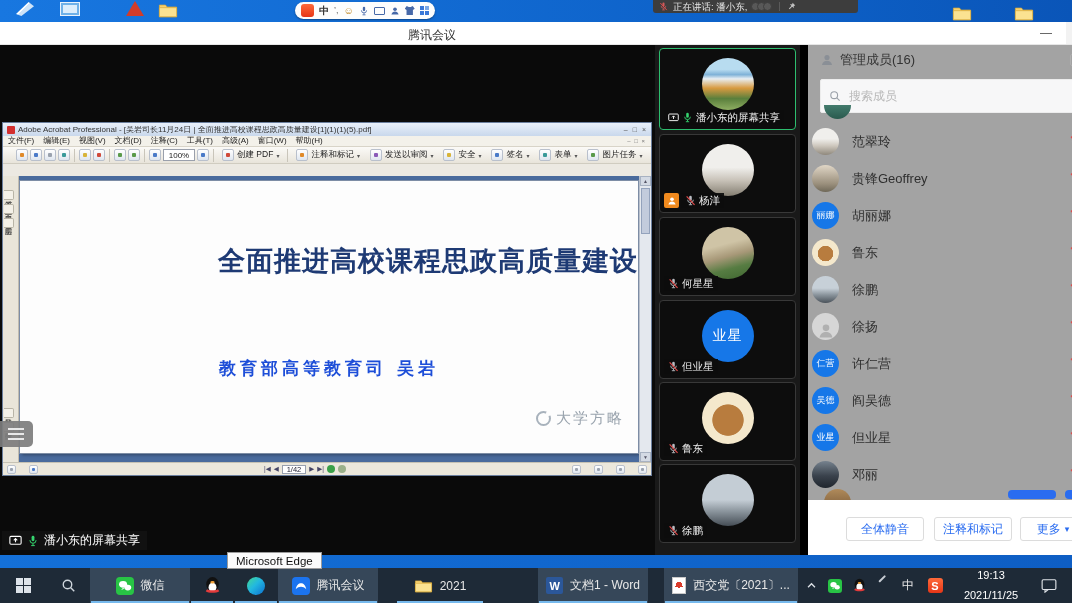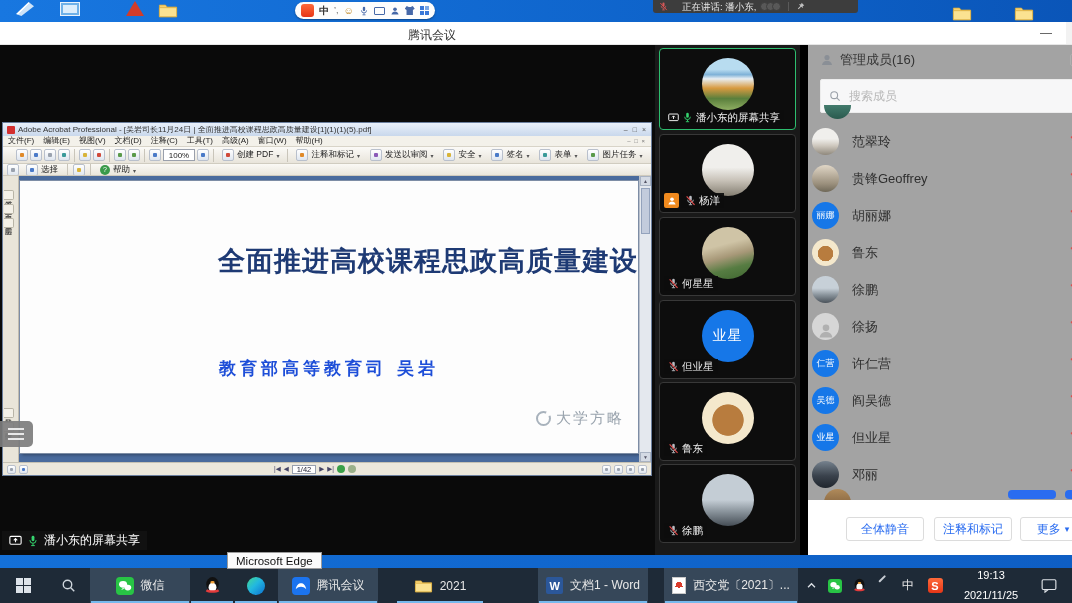--- a/index.html
+++ b/index.html
@@ -34,21 +34,21 @@
   .sg-smile{font-size:10px;color:#c08a2a;line-height:1;}
   .sg-kbd{width:11px;height:8px;border:1px solid #4668a8;border-radius:1px;}
   .sg-sh{width:10px;height:9px;background:#4668a8;
       clip-path:polygon(20% 0,40% 12%,60% 12%,80% 0,100% 30%,82% 45%,82% 100%,18% 100%,18% 45%,0 30%);}
   .sg-grid{display:grid;grid-template-columns:4px 4px;grid-template-rows:4px 4px;gap:1px;}
   .sg-grid i{background:#3a78d8;}
   .sg-grid i:nth-child(2){background:#7aa8e8;}
 
   .banner{position:absolute;left:653px;top:0;width:205px;height:13px;background:#3d3d3d;
           border-radius:0 0 3px 3px;display:flex;align-items:center;gap:5px;padding:0 6px;z-index:5;}
-  .banner-txt{font-size:9.5px;color:#e6e6e6;white-space:nowrap;line-height:1;margin-left:9px;}
+  .banner-txt{font-size:9.5px;color:#e6e6e6;white-space:nowrap;line-height:1;}
   .banner-avs{display:flex;margin-left:2px;}
   .banner-avs i{width:9px;height:9px;border-radius:50%;background:#585858;border:1px solid #3d3d3d;margin-left:-3px;}
   .banner-sep{width:1px;height:9px;background:#5a5a5a;margin:0 2px;}
 
   
   .mt-bar{position:absolute;top:22px;left:0;width:1072px;height:23px;background:#fff;border-bottom:1px solid #e6e6e6;}
   .mt-title{position:absolute;left:408px;top:5px;font-size:12px;color:#333;}
   .mt-min{position:absolute;left:1030px;top:0;width:32px;height:22px;border:0;background:transparent;
           color:#555;font-size:12px;display:flex;align-items:center;justify-content:center;cursor:pointer;}
   .mt-max{position:absolute;left:1066px;top:0;width:6px;height:22px;background:#f2f2f2;}
@@ -91,21 +91,21 @@
         border-left:none;padding:4px 1px;border-radius:0 2px 2px 0;line-height:1;}
   .vtab.push{margin-top:auto;}
   .ac-page{position:absolute;left:17px;top:5px;right:13px;bottom:9px;background:#fdfdfd;
            box-shadow:0 0 0 1px #7d8da5,2px 2px 3px rgba(0,0,0,.35);}
   .ac-scroll{position:absolute;right:0;top:0;bottom:0;width:12px;background:#e4e8ee;border-left:1px solid #b9c0cc;}
   .sc-btn{position:absolute;left:0;right:0;height:10px;background:#d4dae4;border:1px solid #a8b2c2;
           font-size:5px;color:#556;display:flex;align-items:center;justify-content:center;}
   .sc-up{top:0;}.sc-dn{bottom:0;}
   .sc-thumb{position:absolute;left:1px;right:1px;top:12px;height:46px;background:#c2cbdc;border:1px solid #93a2bc;}
   .ac-status{position:absolute;left:0;bottom:0;right:0;height:13px;background:#ece8dc;border-top:1px solid #c6c2b4;
-             display:flex;align-items:center;padding:0 4px;gap:3px;font-size:7.5px;color:#334;}
+             display:flex;align-items:center;padding:0 4px;gap:13px;font-size:7.5px;color:#334;}
   .st-center{display:flex;align-items:center;gap:3px;margin:0 auto;}
   .st-g{font-size:6.5px;color:#446;line-height:1;}
   .pgbox{border:1px solid #98a0ae;background:#fff;padding:0 4px;height:9px;font-size:7.5px;
          display:flex;align-items:center;color:#223;}
   .cir{width:8px;height:8px;border-radius:50%;flex:none;}
   .cir-g{background:#3aa048;}.cir-o{background:#9ab08a;}
 
   
   .sl-title{position:absolute;left:0;right:0;top:62px;text-align:right;font-size:27px;font-weight:bold;
             color:#1e3a74;letter-spacing:1px;}
@@ -400,35 +400,20 @@
             <span class="tbi d-tea"></span>
             <span>表单</span>
             <span class="caret"></span>
           </span>
         <span class="tbtn">
             <span class="tbi d-grn"></span>
             <span>图片任务</span>
             <span class="caret"></span>
           </span>
       </div>
-      <div class="ac-tb2">
-        <span class="tbi d-gry"></span>
-        <span class="tbtn">
-            <span class="tbi d-blu"></span>
-            <span>选择</span>
-          </span>
-        <span class="vsep"></span>
-        <span class="tbi d-yel"></span>
-        <span class="vsep"></span>
-        <span class="tbtn">
-            <span class="hq"></span>
-            <span>帮助</span>
-            <span class="caret"></span>
-          </span>
-      </div>
 
       <div class="ac-doc">
         <div class="ac-rail">
           <span class="vtab">书签</span>
           <span class="vtab">页面</span>
           <span class="vtab">图层</span>
           <span class="vtab push">注释</span>
           <span class="vtab">附件</span>
         </div>
 

